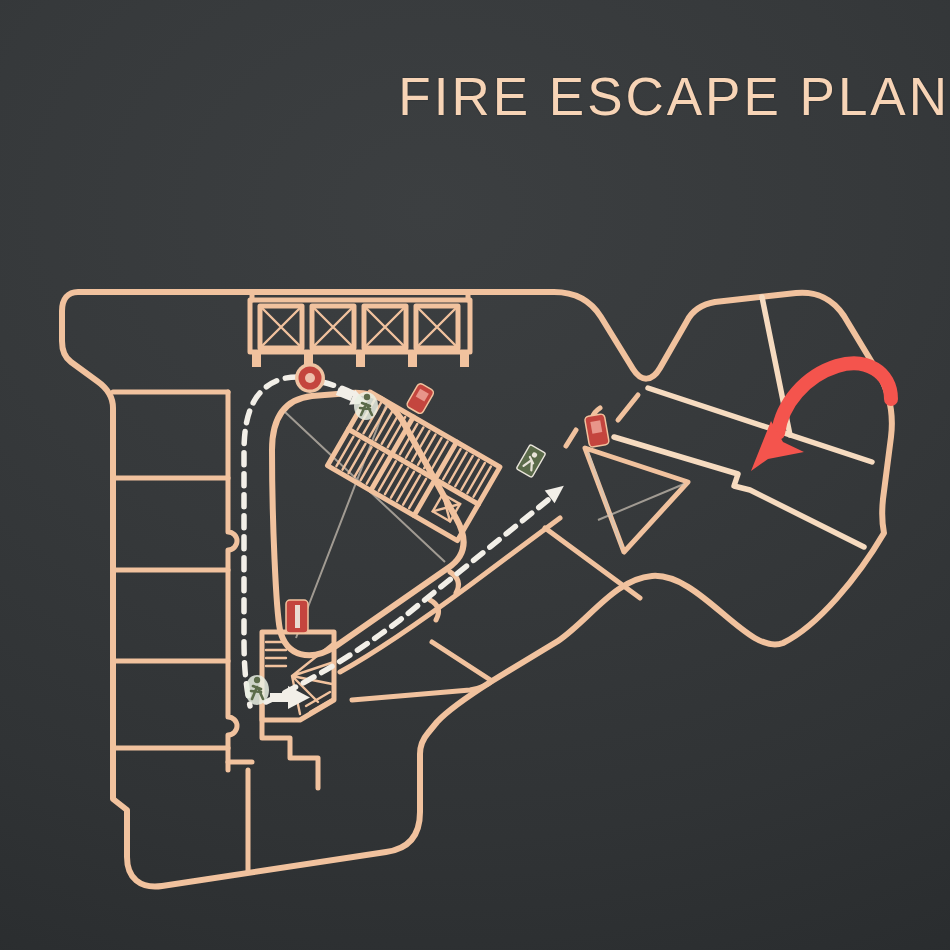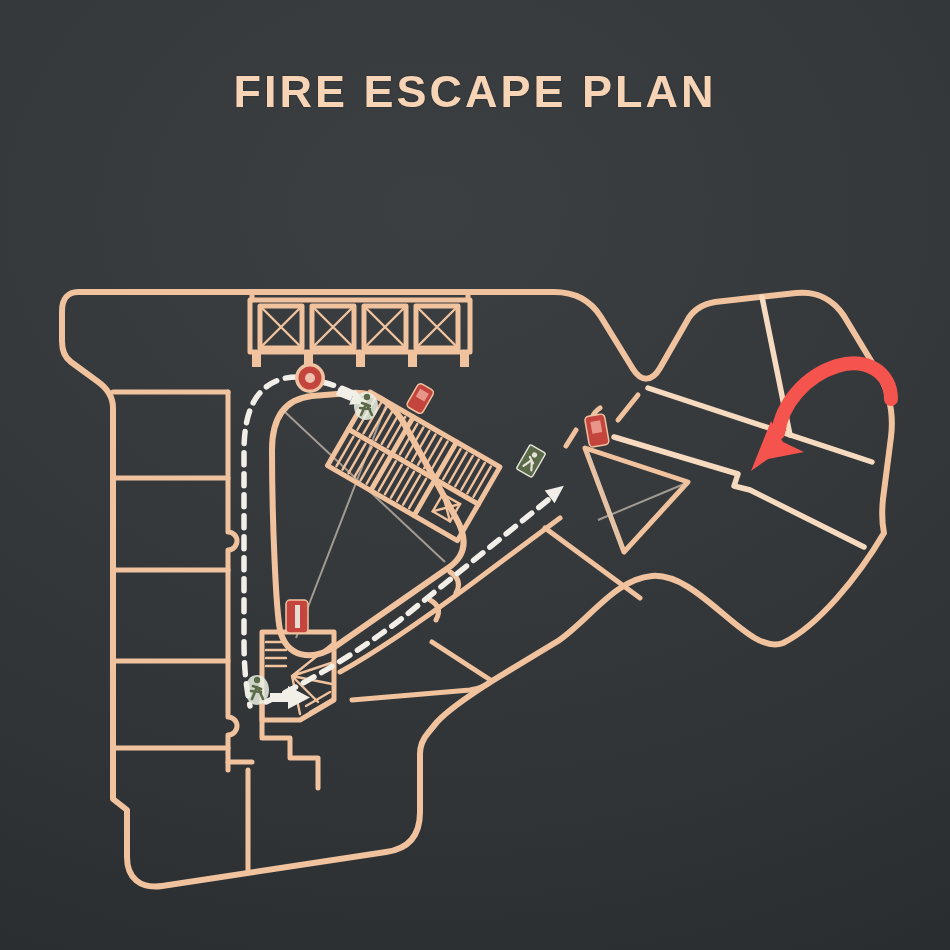--- a/index.html
+++ b/index.html
@@ -4,22 +4,22 @@
 <style>
   html,body{margin:0;padding:0;}
   body{
     width:950px;height:950px;overflow:hidden;position:relative;
     font-family:"Liberation Sans", sans-serif;
     background:radial-gradient(ellipse 120% 95% at 45% 22%,
       #3c3f41 0%, #36393b 40%, #303335 70%, #282b2d 100%);
   }
   .title{
     position:absolute;left:0;right:0;top:66px;
-    text-align:center;
-    font-size:45px;font-weight:700;letter-spacing:3px;
+    text-align:right;
+    font-size:53px;font-weight:400;letter-spacing:3px;
     color:var(--title, #f7d4b6);
     text-shadow:0 0 2px rgba(0,0,0,.35);
   }
   svg{position:absolute;left:0;top:0;}
   .wall{fill:none;stroke:var(--wall,#f1c29e);stroke-width:6;stroke-linejoin:round;stroke-linecap:round;}
   .wall2{fill:none;stroke:var(--wall,#f1c29e);stroke-width:5;stroke-linejoin:round;stroke-linecap:round;}
   .wallb{fill:none;stroke:var(--wall-bright,#f6dbc0);stroke-width:5.5;stroke-linejoin:round;stroke-linecap:round;}
   .hatch{fill:none;stroke:var(--wall,#f1c29e);stroke-width:2.4;stroke-linecap:round;}
   .thin{fill:none;stroke:var(--thin-line,#cfc4b8);stroke-width:2;opacity:.7;}
   .route{fill:none;stroke:var(--route,#f2efe8);stroke-width:5.5;stroke-dasharray:12 9;stroke-linecap:round;}

